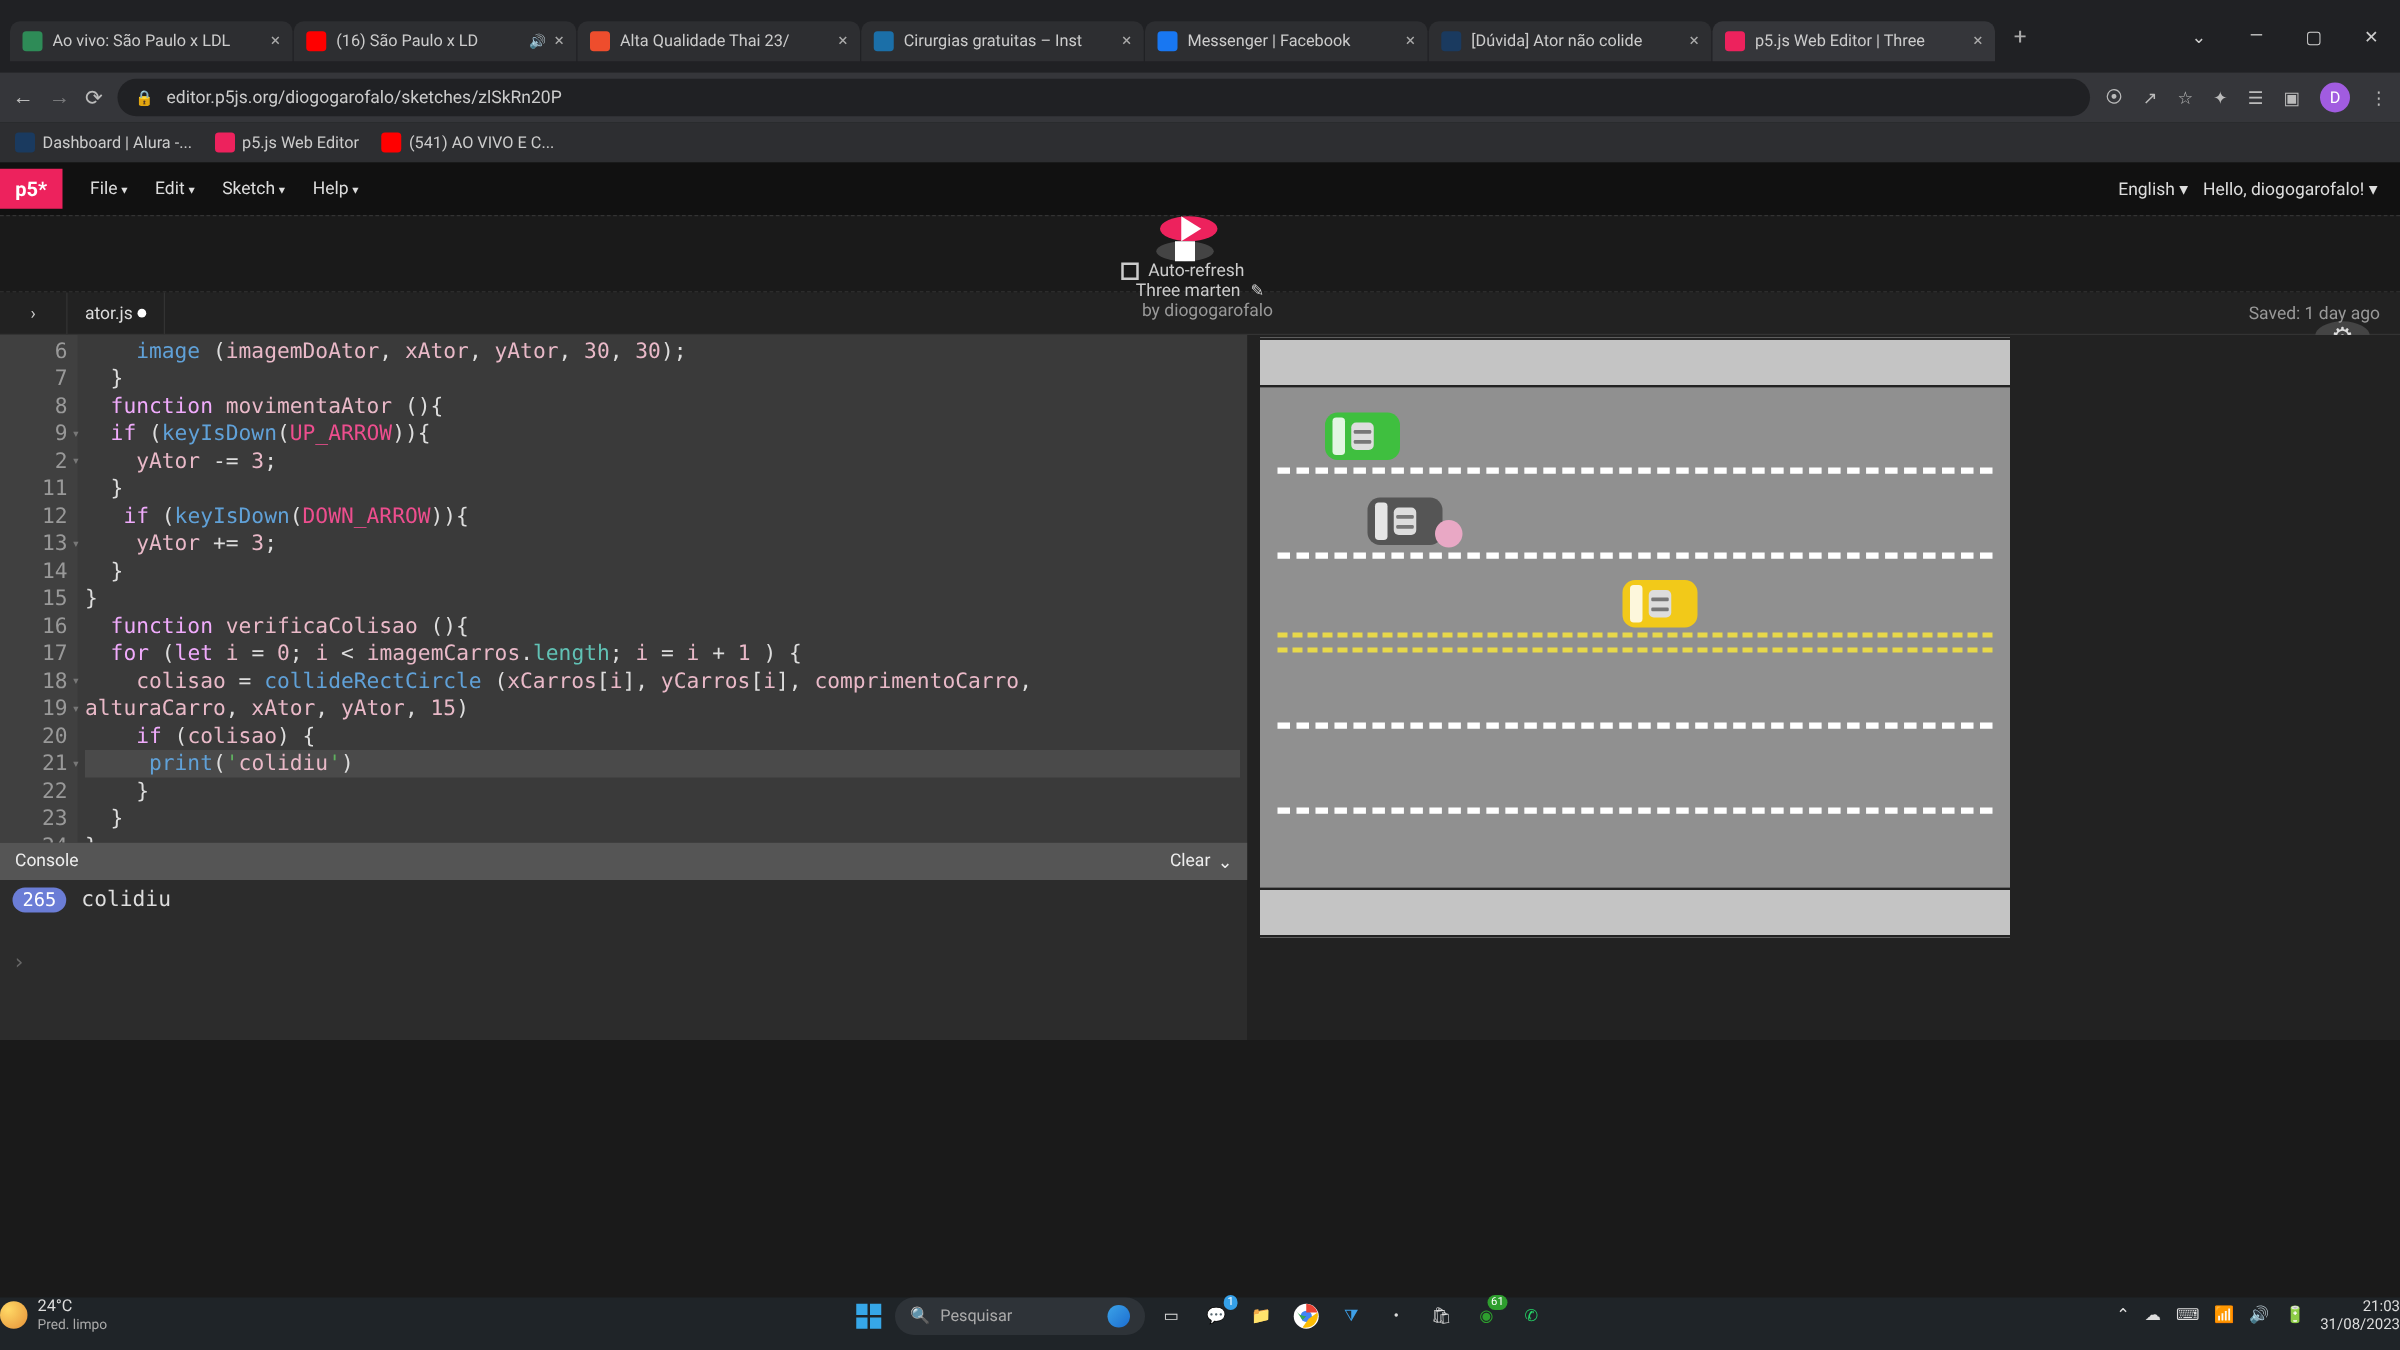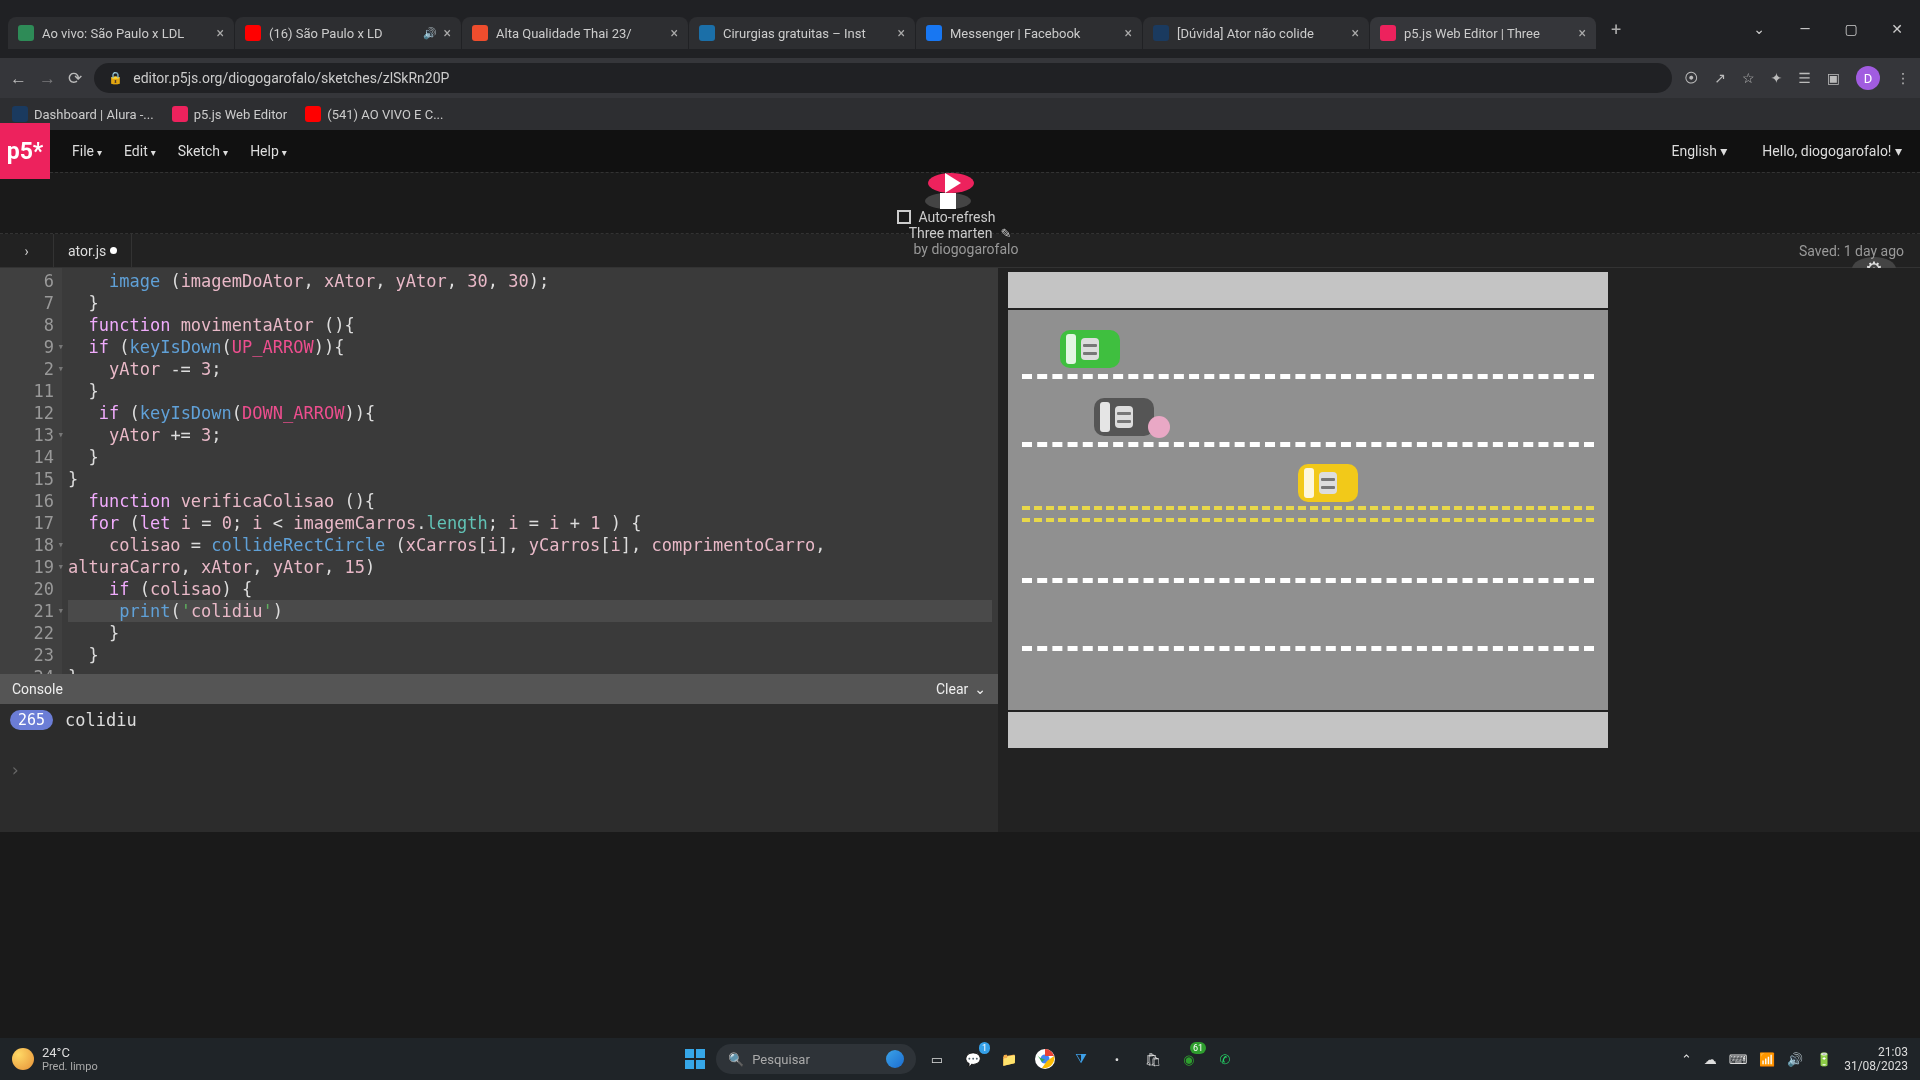--- a/index.html
+++ b/index.html
@@ -82,33 +82,33 @@
 
 .p5-header {
   background: #111;
   height: 42px;
   display: flex;
   align-items: center;
   padding-right: 18px;
 }
 .p5-logo {
   width: 50px;
-  height: 56px;
+  height: 32px;
   background: #ed225d;
   color: #fff;
   display: flex;
   align-items: center;
   justify-content: center;
   font-weight: bold;
-  font-size: 23px;
+  font-size: 16px;
 }
 .p5-menus { display: flex; gap: 22px; padding-left: 22px; }
 .p5-menu { color: #ddd; cursor: pointer; font-size: 14px; }
 .p5-menu .chev { font-size: 10px; margin-left: 3px; }
-.p5-right { margin-left: auto; display: flex; gap: 35px; align-items: center; }
+.p5-right { margin-left: auto; display: flex; gap: 12px; align-items: center; }
 .p5-right span { color: #ddd; cursor: pointer; }
 
 
 .p5-toolbar {
   background: #1a1a1a;
   height: 62px;
   display: flex;
   align-items: center;
   padding: 0 24px;
   border-top: 1px dashed #333;
@@ -285,22 +285,22 @@
 }
 
 
 .taskbar {
   position: fixed;
   bottom: 0;
   left: 0; right: 0;
   height: 42px;
   background: #1f2428;
   display: flex;
-  align-items: center;
-  padding: 0 12px;
+  align-items: flex-start;
+  padding: 0 0;
   gap: 6px;
   font-size: 13px;
   color: #ddd;
 }
 .weather { display: flex; align-items: center; gap: 8px; }
 .weather .wicon { width: 22px; height: 22px; background: radial-gradient(circle at 30% 30%, #ffd966, #e69138); border-radius: 50%; }
 .taskbar-center { position: absolute; left: 50%; transform: translateX(-50%); display: flex; align-items: center; gap: 6px;}
 .tb-icon { width: 30px; height: 30px; display: flex; align-items: center; justify-content: center; cursor: pointer; position: relative;}
 .search-box { background: #2e3338; border-radius: 16px; height: 30px; width: 200px; display: flex; align-items: center; padding: 0 12px; gap: 8px; color: #aaa;}
 .taskbar-right { margin-left: auto; display: flex; align-items: center; gap: 12px; }

